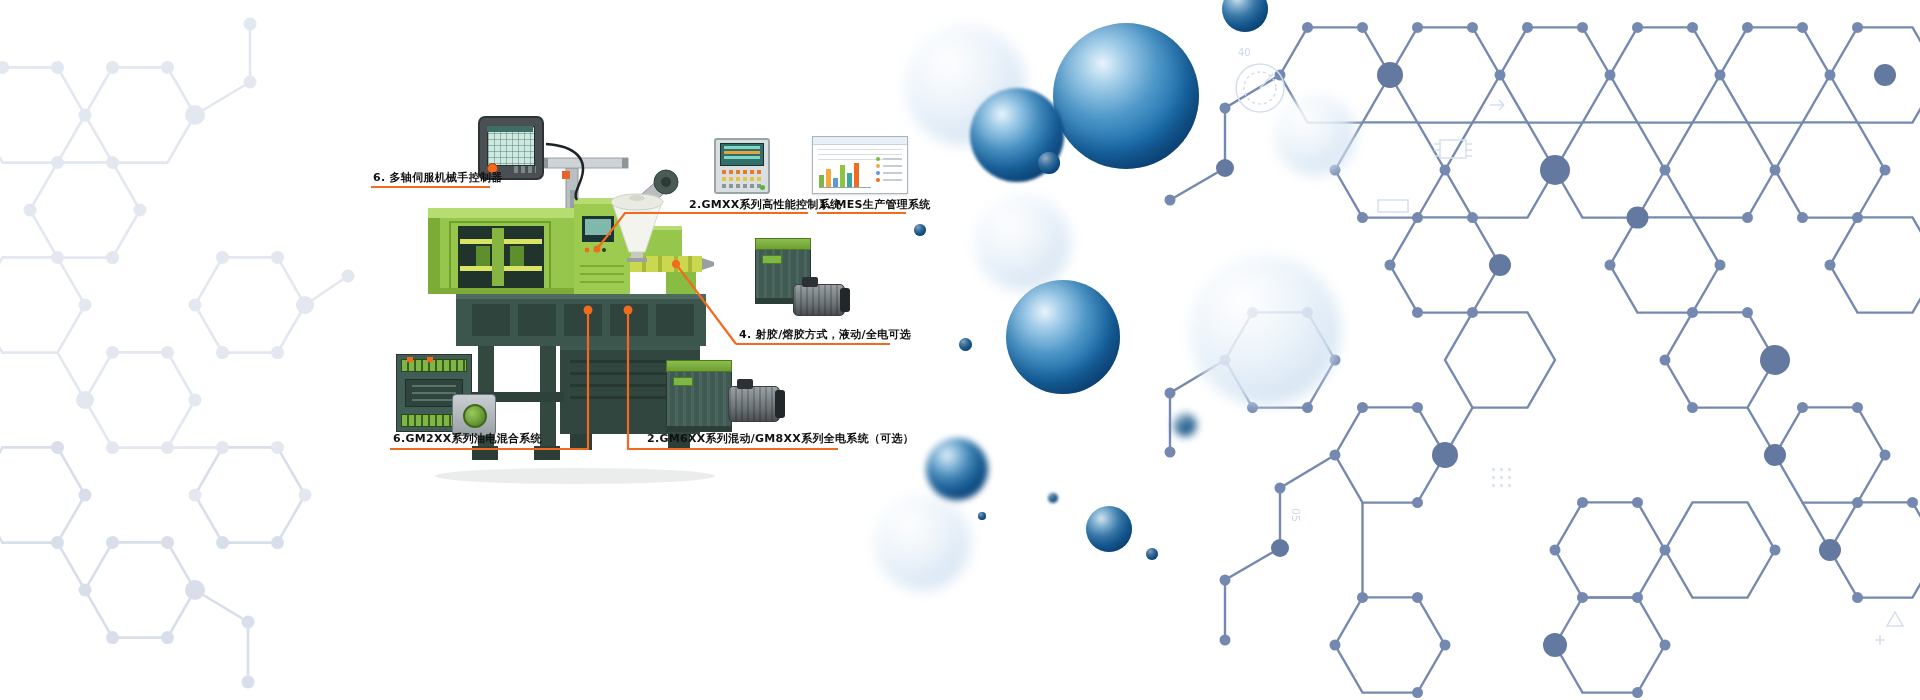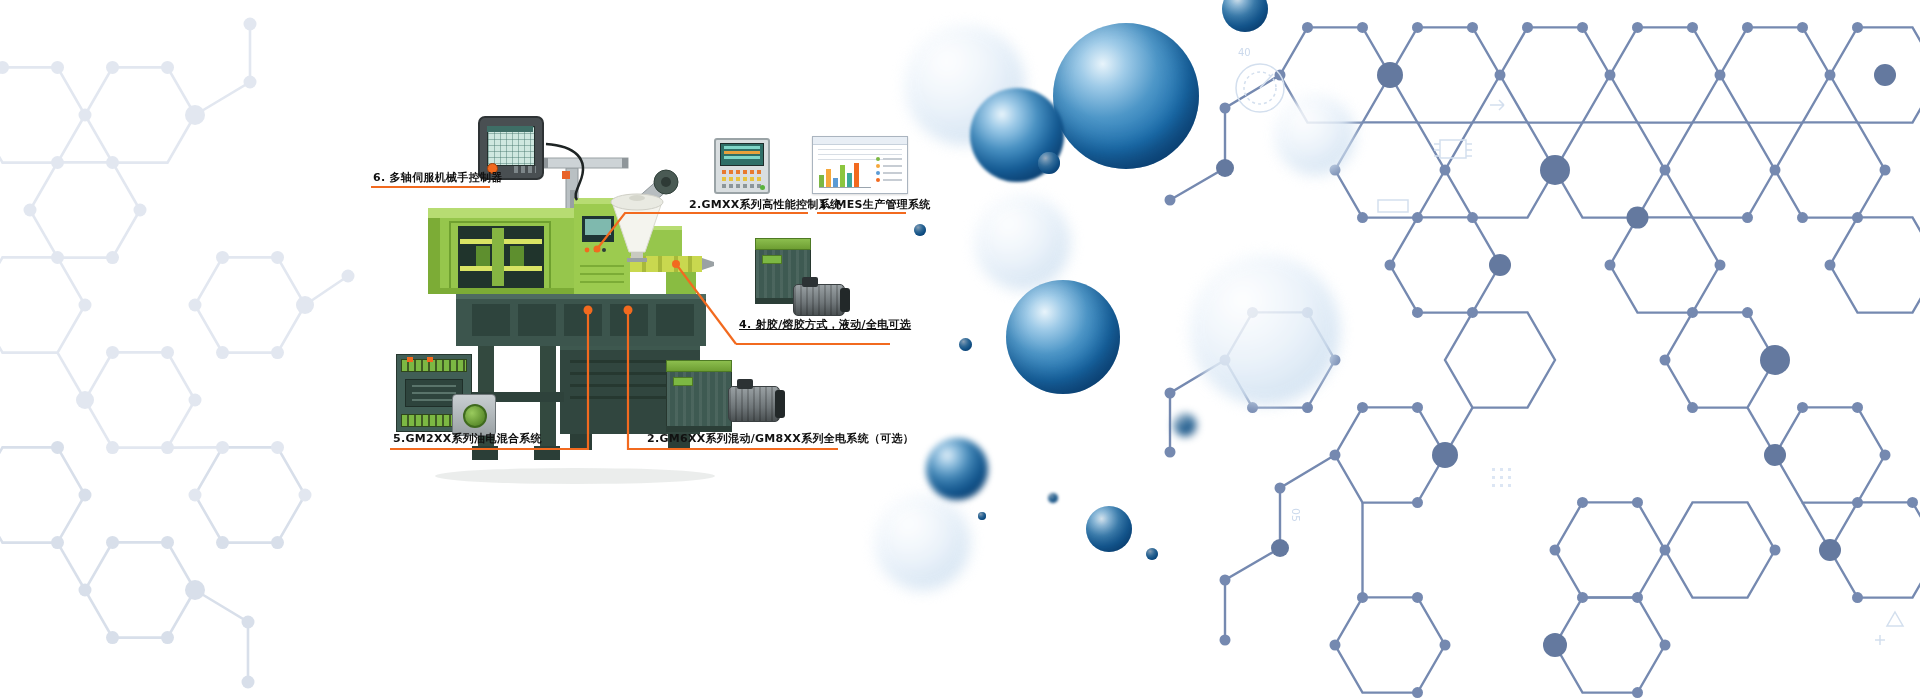--- a/index.html
+++ b/index.html
@@ -538,17 +538,17 @@
       <circle cx="628" cy="310" r="4.5"></circle>
       <circle cx="588" cy="310" r="4.5"></circle>
       <circle cx="597" cy="249" r="3.5"></circle>
     </g>
     <path d="M546,144 C574,146 590,158 580,182 C576,192 574,196 577,200" stroke="#1E2424" stroke-width="2.5" fill="none"></path>
   </svg>
 
   <div class="callout" style="left:373px;top:170px;">6. 多轴伺服机械手控制器</div>
   <div class="callout" style="left:689px;top:197px;">2.GMXX系列高性能控制系统</div>
   <div class="callout" style="left:819px;top:197px;">1. MES生产管理系统</div>
-  <div class="callout" style="left:739px;top:317px;text-decoration:underline;">4. 射胶/熔胶方式，液动/全电可选</div>
+  <div class="callout" style="left:739px;top:327px;">4. 射胶/熔胶方式，液动/全电可选</div>
   <div class="callout" style="left:647px;top:431px;">2.GM6XX系列混动/GM8XX系列全电系统（可选）</div>
-  <div class="callout" style="left:393px;top:431px;">5.GM2XX系列油电混合系统</div>
+  <div class="callout" style="left:393px;top:431px;">6.GM2XX系列油电混合系统</div>
 
 </div>
 
 </body></html>

